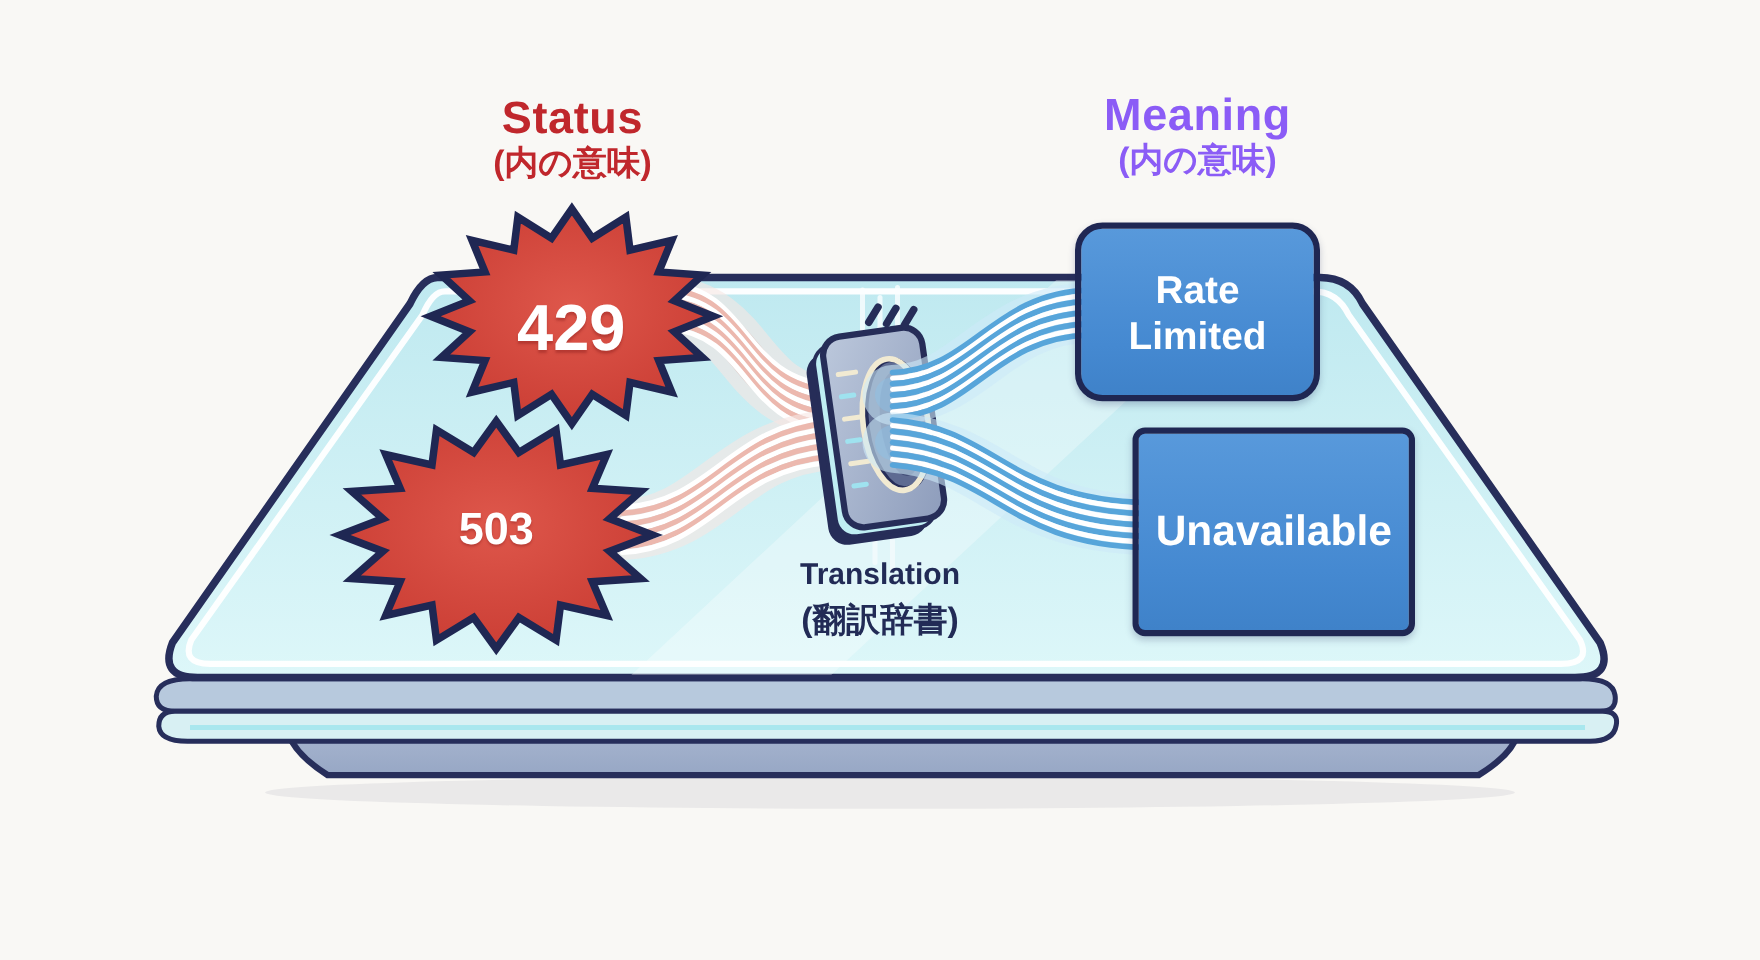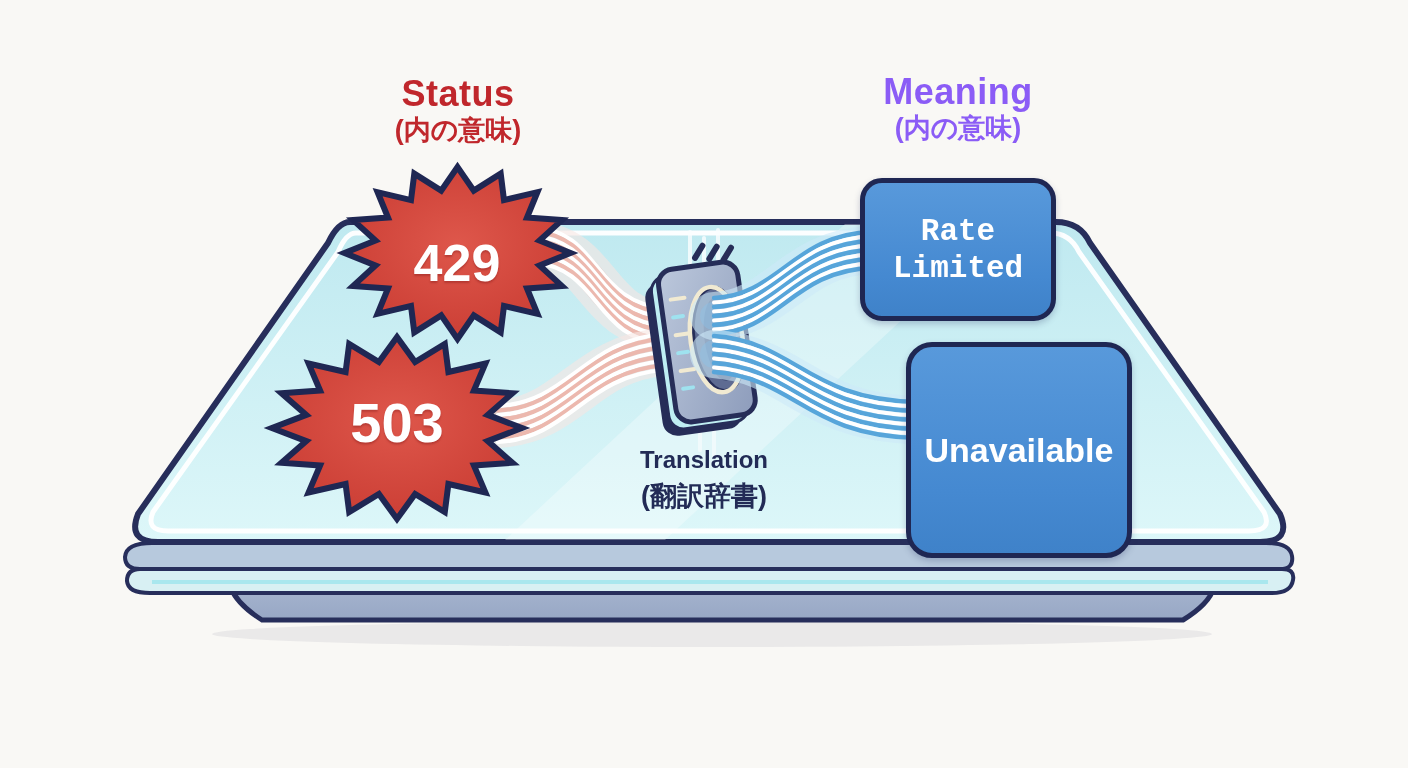--- a/index.html
+++ b/index.html
@@ -9,30 +9,30 @@
 
   .hdr { position:absolute; text-align:center; font-weight:bold; }
   .hdr-title { font-size:36px; line-height:40px; letter-spacing:.5px; }
   .hdr-sub { font-size:27px; line-height:32px; }
   .hdr-status { left:318px; top:74px; width:280px; color:#c0272c; }
   .hdr-meaning { left:818px; top:72px; width:280px; color:#8b5cf6; }
 
   .badge-label { position:absolute; text-align:center; color:#ffffff; font-weight:bold;
                  text-shadow:0 2px 2px rgba(120,20,20,.35); }
   .badge-429 { left:372px; top:224px; width:170px; font-size:52px; line-height:54px;margin-top:12px; }
-  .badge-503 { left:312px; top:394px; width:170px; font-size:56px; line-height:58px; }
+  .badge-503 { left:312px; top:394px; width:170px; font-size:36px; line-height:58px; }
 
   .mbox { position:absolute; display:flex; align-items:center; justify-content:center;
           background:linear-gradient(180deg,#5899db 0%,#4589d1 70%,#3f82c9 100%);
           border:5px solid #1f2753; color:#ffffff; font-weight:bold; text-align:center;
           box-shadow:0 3px 6px rgba(40,50,100,.25); }
   .mbox-rate { left:860px; top:178px; width:196px; height:143px; border-radius:22px;
                font-size:31px; line-height:37px; }
-  .mbox-rate span { width:130px;font-family:Liberation Mono, monospace; }
-  .mbox-unav { left:906px; top:342px; width:226px; height:216px; border-radius:26px;
+  .mbox-rate span { width:130px; }
+  .mbox-unav { left:906px; top:342px; width:226px; height:167px; border-radius:10px;
                font-size:34px; }
 
   .trans { position:absolute; left:554px; top:440px; width:300px; text-align:center;
            color:#222b56; font-weight:bold; }
   .trans-title { font-size:24px; line-height:40px; }
   .trans-sub { font-size:27px; line-height:32px; }
 </style>
 </head>
 <body>
 

